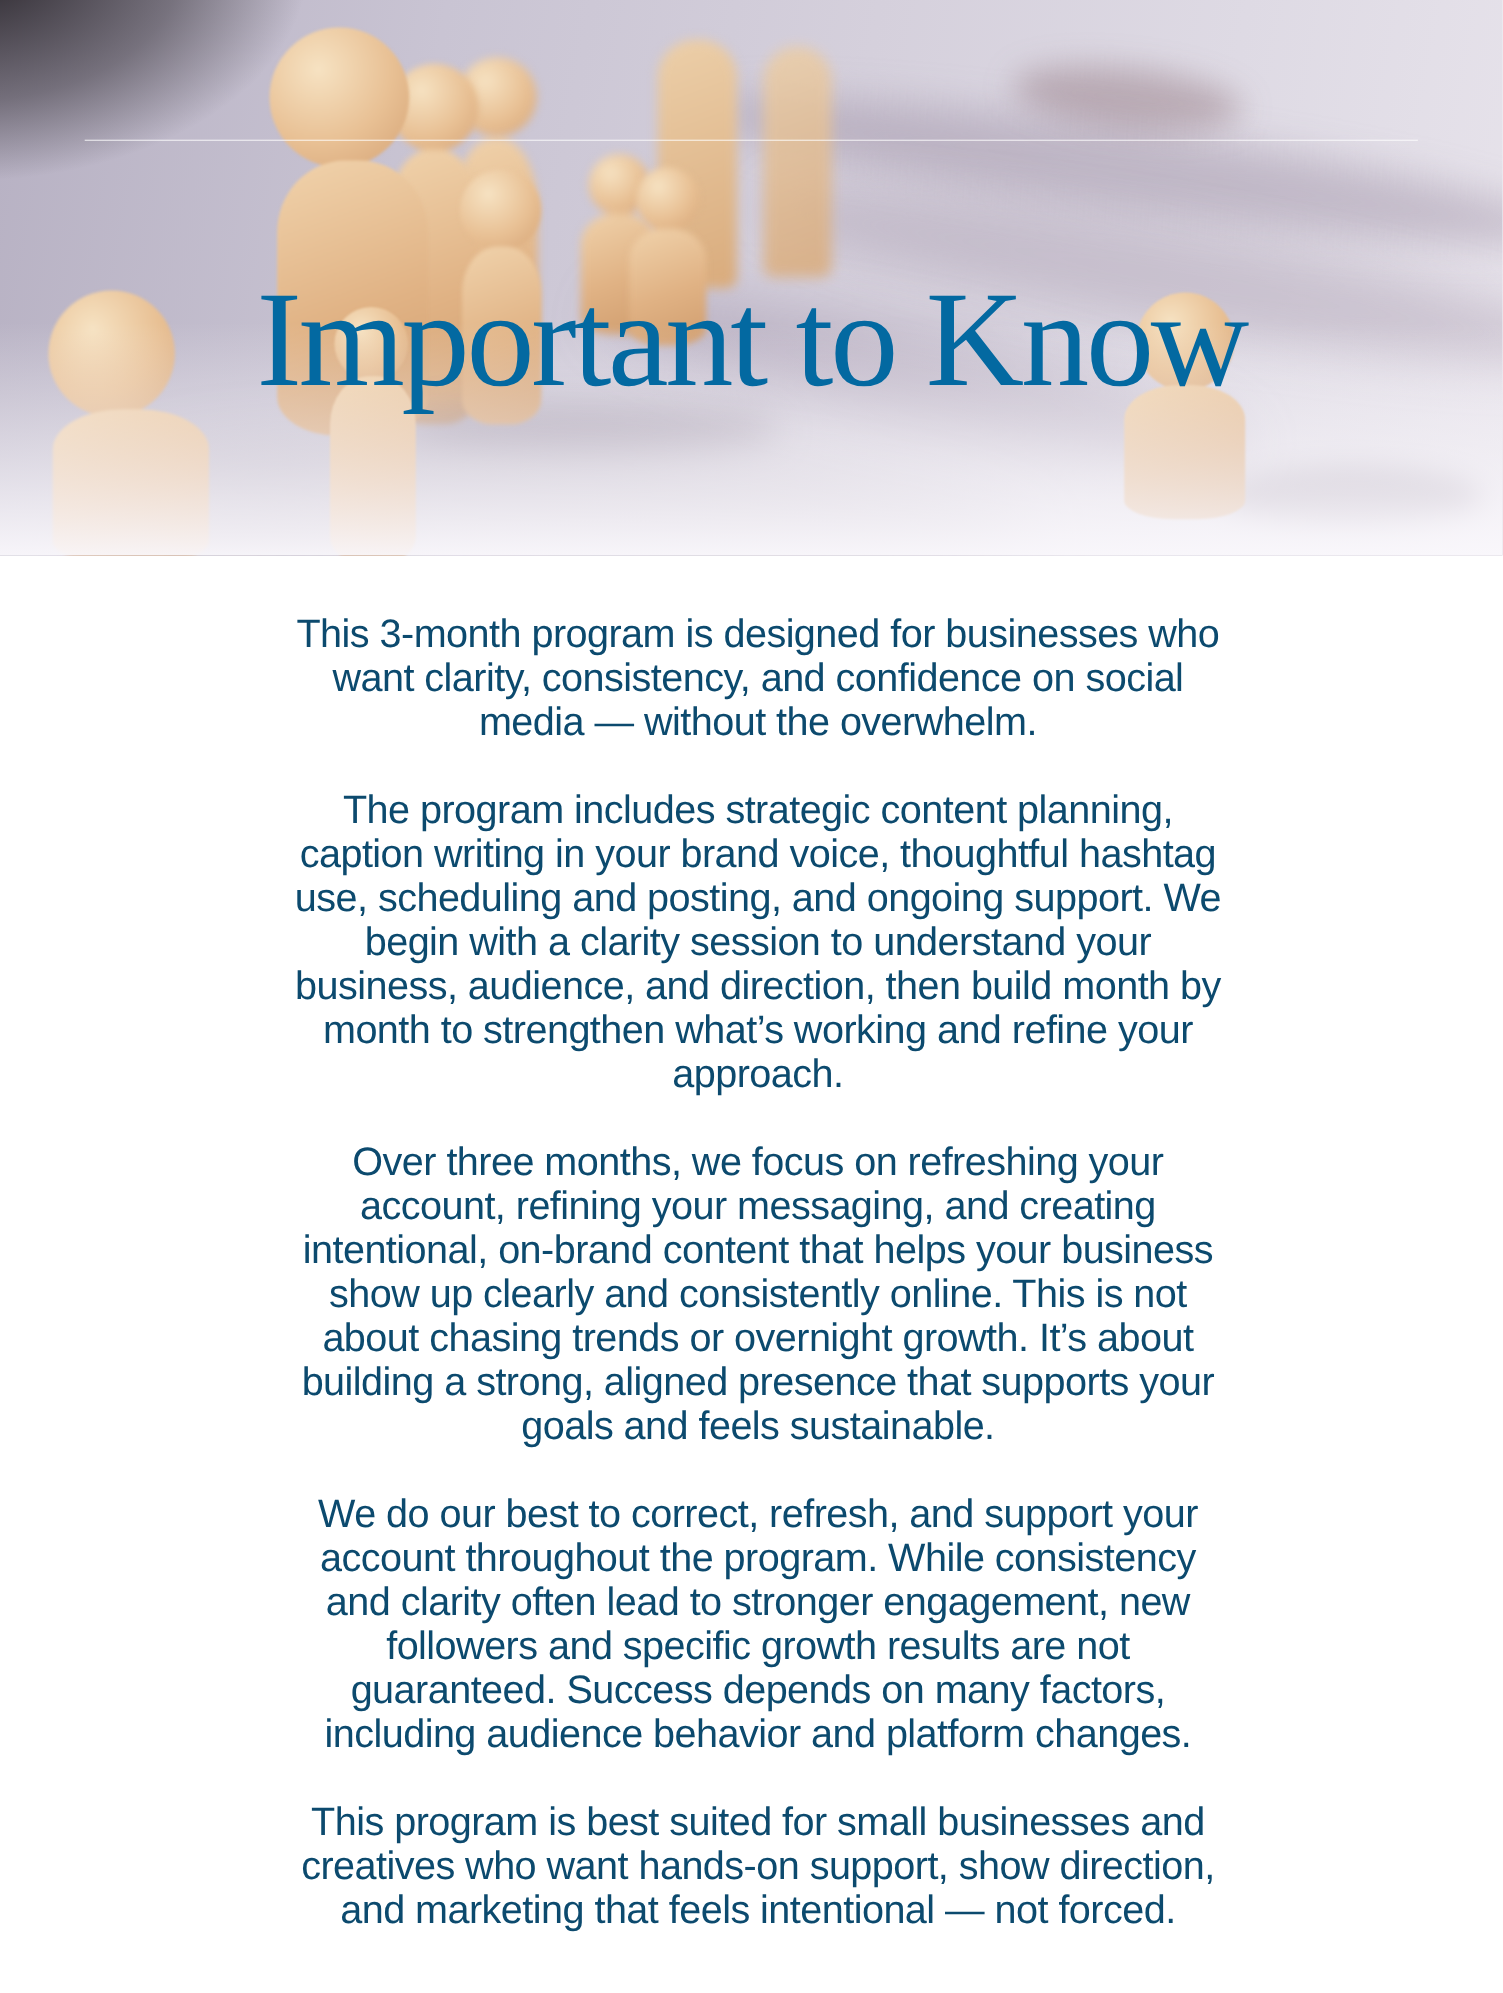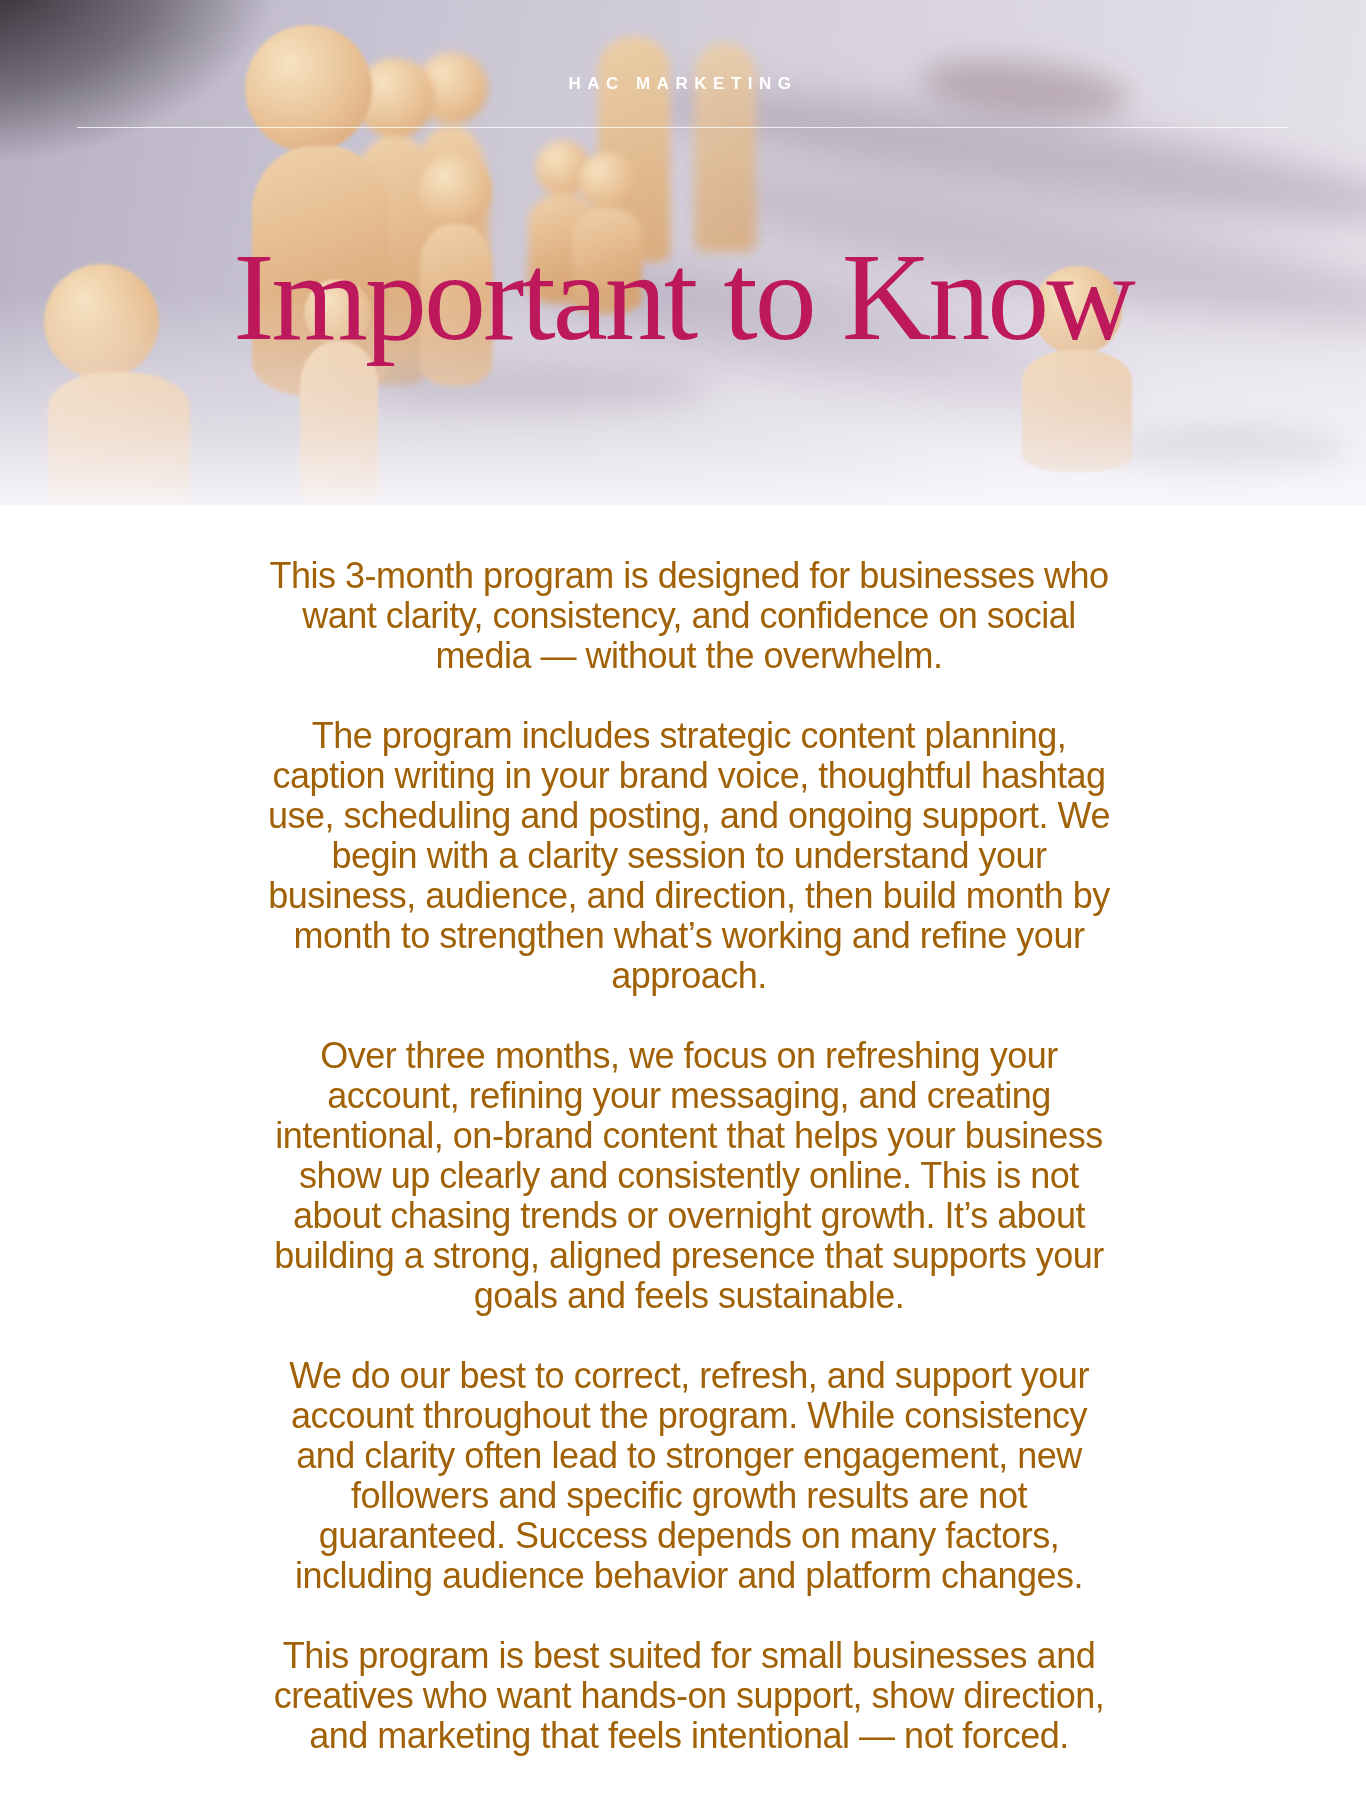--- a/index.html
+++ b/index.html
@@ -31,28 +31,28 @@
   .fig-body{position:absolute;
     background:linear-gradient(160deg,#f0d2ab 0%,#e0b284 55%,#cf9c6d 100%);
     border-radius:45% 45% 40% 40% / 26% 26% 14% 14%;}
   .cyl{position:absolute;background:linear-gradient(160deg,#eccfa9,#d9ab7c);border-radius:34px 34px 10px 10px;}
 
   
   .brand{position:absolute;top:74px;left:0;width:100%;text-align:center;color:#ffffff;
     font-size:17px;font-weight:700;letter-spacing:6.5px;z-index:20;}
   .hairline{position:absolute;top:127px;left:77px;width:1212px;height:1px;
     background:rgba(255,255,255,.78);z-index:20;}
-  .title{position:absolute;top:236px;left:0;width:100%;margin:0;text-align:center;color:#be185d;
+  .title{position:absolute;top:247px;left:0;width:100%;margin:0;text-align:center;color:#0369a1;
     font-family:"Liberation Serif",serif;font-weight:400;font-size:124px;line-height:1;
     letter-spacing:-3px;z-index:20;}
 
   
   .content{padding-top:51px;width:1366px;text-align:center;}
   .content p{margin:0 0 40px 12px;font-size:36px;line-height:40px;letter-spacing:-0.5px;
-    color:#a16207;white-space:pre-line;}
+    color:#0c4a6e;white-space:pre-line;}
 </style>
 </head>
 <body>
 
 <div class="page">
 
   <header class="hero">
     <div class="hero-bg"></div>
 
     <div class="streak st1"></div>
@@ -104,21 +104,20 @@
       <div class="fig-body" style="left:48px;top:372px;width:142px;height:140px;"></div>
     </div>
     <div class="fig" style="filter:blur(1px);">
       <div class="fig-head" style="left:304px;top:279px;width:67px;height:67px;"></div>
       <div class="fig-body" style="left:300px;top:342px;width:78px;height:170px;"></div>
     </div>
 
     <div class="bottom-light"></div>
     <div class="corner-vignette"></div>
 
-    <div class="brand">HAC MARKETING</div>
     <div class="hairline"></div>
     <h1 class="title">Important to Know</h1>
   </header>
 
   <main class="content">
     <p>This 3-month program is designed for businesses who
 want clarity, consistency, and confidence on social
 media — without the overwhelm.</p>
     <p>The program includes strategic content planning,
 caption writing in your brand voice, thoughtful hashtag

